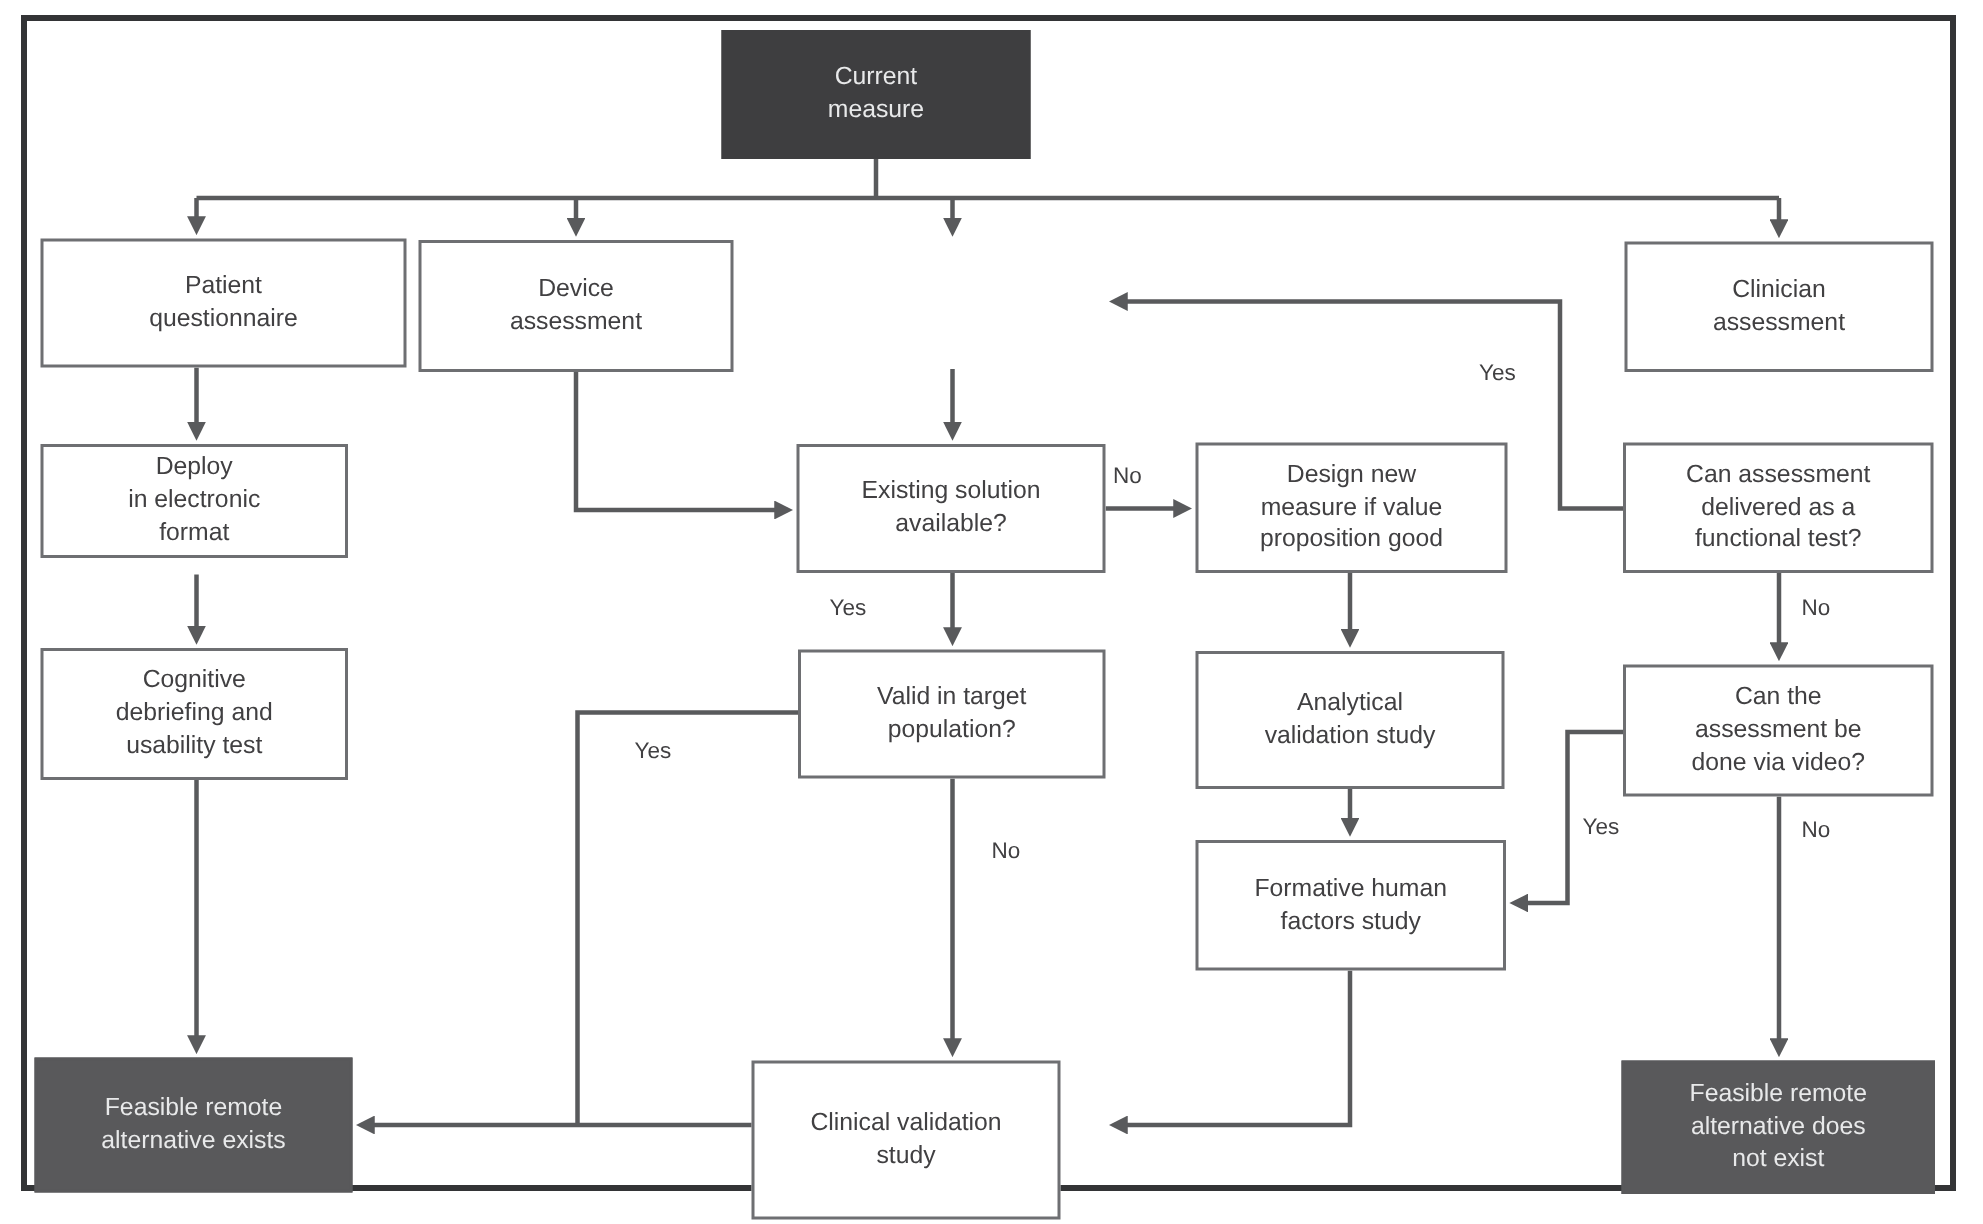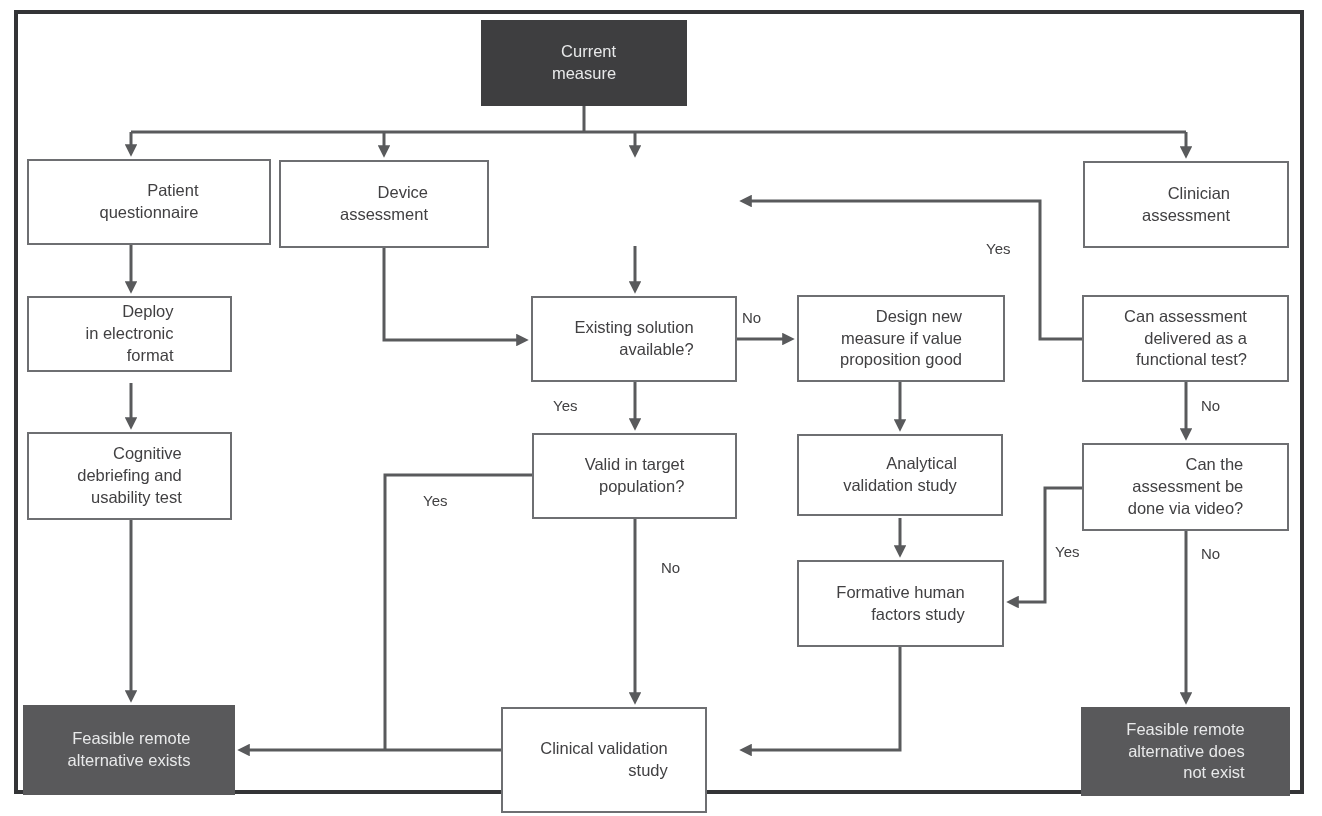--- a/index.html
+++ b/index.html
@@ -28,21 +28,21 @@
   }
   .edges{position:absolute;left:0;top:0;width:1322px;height:816px;}
   .edges path{stroke:var(--line);stroke-width:3;fill:none;}
   .edges marker path{fill:var(--line);stroke:none;}
   .node{
     position:absolute;
     box-sizing:border-box;
     background:#ffffff;
     border:2px solid var(--light-node-border);
     display:flex;align-items:center;justify-content:center;
-    text-align:right;
+    text-align:center;
     color:var(--text-dark);
     font-size:16.5px;
     line-height:1.32;
   }
   .node .node-label{white-space:pre-line;}
   .node.dark{
     background:var(--dark-node-bottom);
     border:2px solid var(--dark-node-bottom);
     color:var(--text-light);
   }
@@ -148,21 +148,21 @@
     <span class="node-label">Cognitive
 debriefing and
 usability test</span>
   </div>
 
   <div class="node" style="left:532px;top:433px;width:205px;height:86px">
     <span class="node-label">Valid in target
 population?</span>
   </div>
 
-  <div class="node" style="left:797px;top:434px;width:206px;height:82px">
+  <div class="node" style="left:797px;top:434px;width:206px;height:92px">
     <span class="node-label">Analytical
 validation study</span>
   </div>
 
   <div class="node" style="left:1082px;top:443px;width:207px;height:88px">
     <span class="node-label">Can the
 assessment be
 done via video?</span>
   </div>
 

